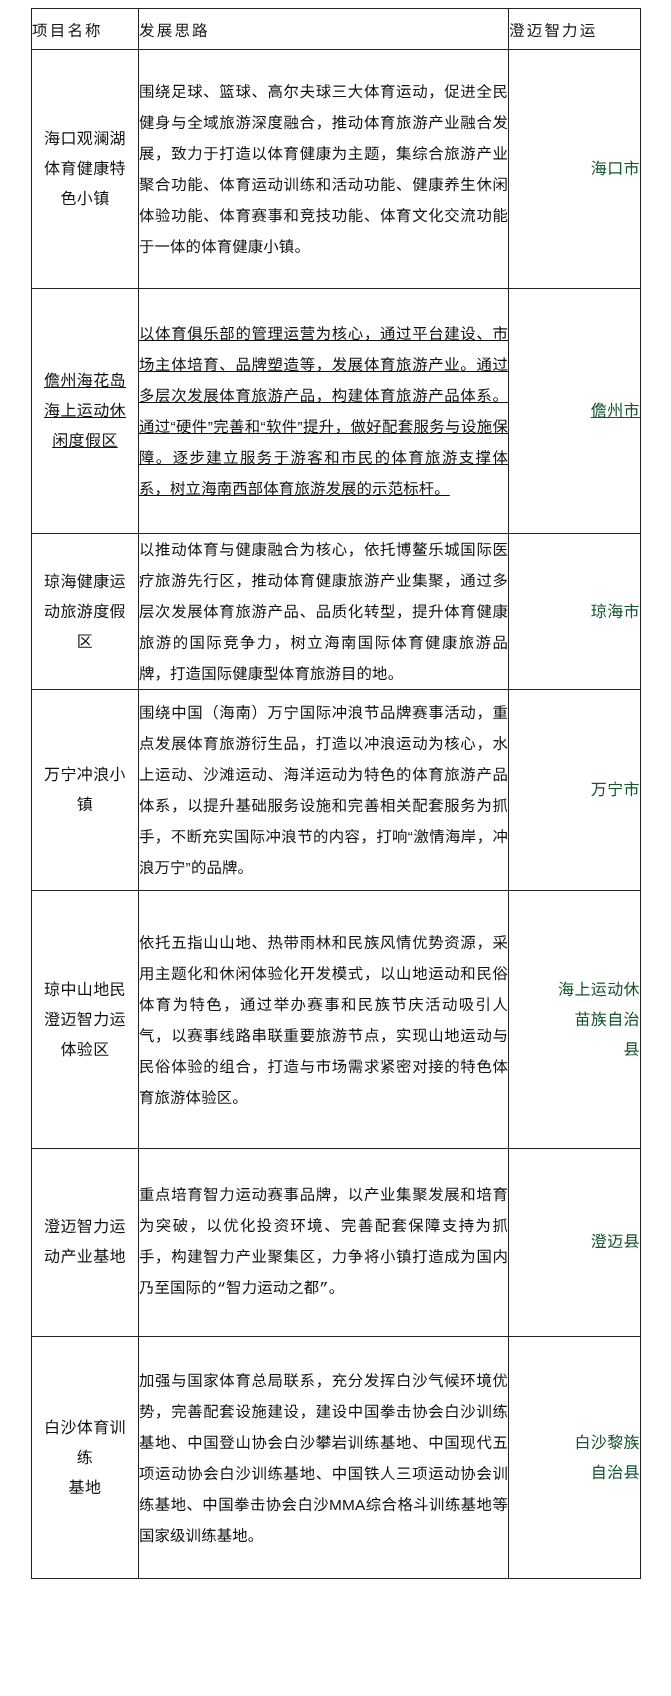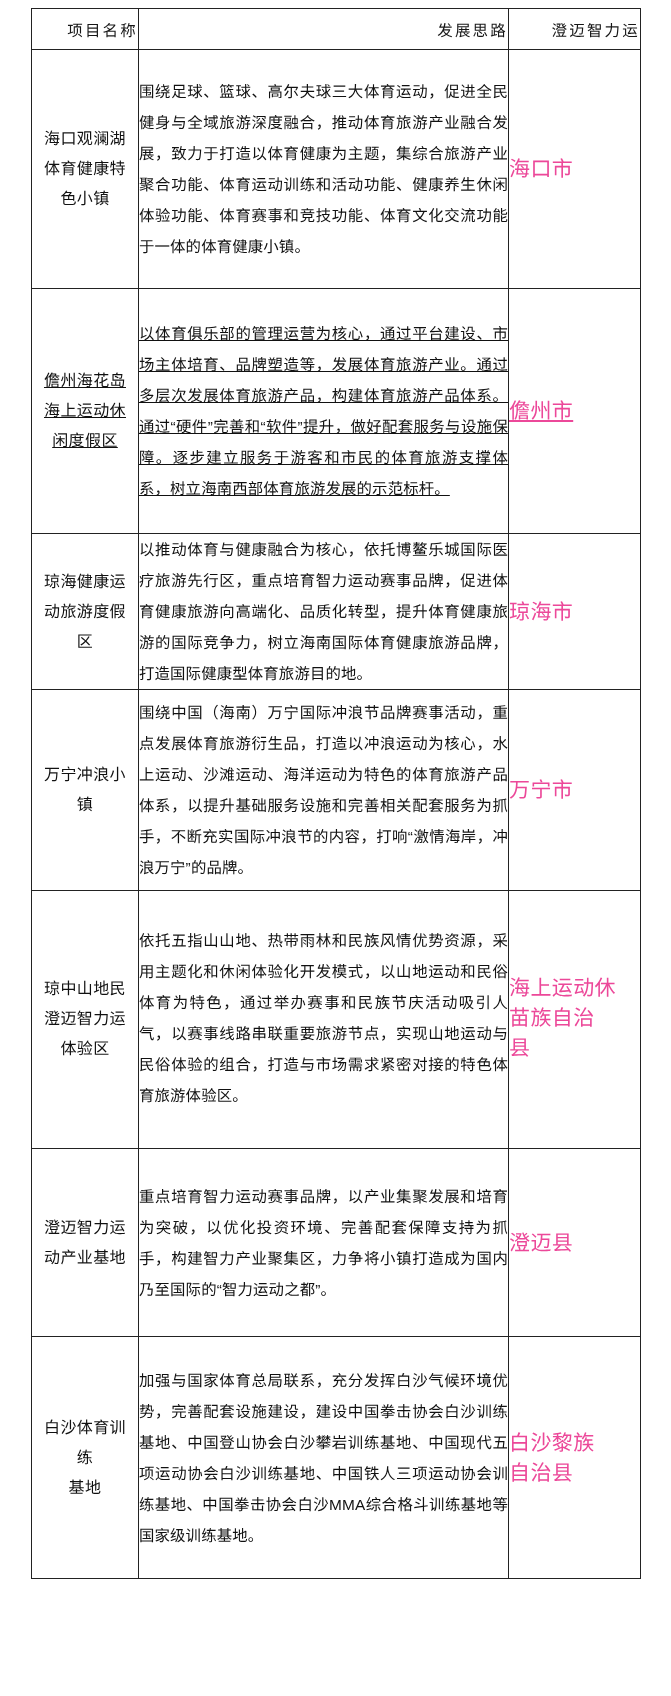--- a/index.html
+++ b/index.html
@@ -41,21 +41,21 @@
     padding: 0;
   }
 
   
   thead th {
     height: 40px;
     font-weight: normal;
     font-family: Liberation Sans, sans-serif;
     font-size: 15.5px;
     letter-spacing: 2.2px;
-    text-align: right;
+    text-align: left;
     white-space: nowrap;
     color: #161616;
   }
   thead th .hdr-txt {
     display: inline-block;
   }
 
   
   td.cell-name {
     text-align: center;
@@ -77,39 +77,39 @@
     line-height: 31px;
     letter-spacing: 0.15px;
     padding: 10px 12px 10px 11px;
     color: #111111;
   }
   td.cell-idea .idea-txt {
     display: block;
   }
 
   td.cell-city {
-    text-align: left;
-    font-size: 21px;
+    text-align: right;
+    font-size: 16px;
     line-height: 30px;
     letter-spacing: 0.4px;
     padding: 6px 6px;
-    color: #ec4899;
+    color: #14532d;
   }
   td.cell-city .city-txt {
     display: block;
     white-space: pre-line;
   }
 
   
   tr[data-row="0"] td { height: 238px; margin-left: 8px; }
   tr[data-row="1"] td { height: 244px; text-decoration: underline; }
   tr[data-row="2"] td { height: 141px; }
   tr[data-row="3"] td { height: 200px; }
-  tr[data-row="4"] td { height: 257px; font-family: Liberation Mono, monospace; }
-  tr[data-row="5"] td { height: 187px; }
+  tr[data-row="4"] td { height: 257px; }
+  tr[data-row="5"] td { height: 187px; font-family: Liberation Mono, monospace; }
   tr[data-row="6"] td { height: 241px; }
 </style>
 </head>
 <body>
 
 <div class="page">
   <table class="project-table">
     <colgroup>
       <col class="col-name">
       <col class="col-idea">
@@ -155,21 +155,21 @@
           <span class="city-txt">儋州市</span>
         </td>
       </tr>
       <tr data-row="2">
         <td class="cell-name">
           <span class="name-txt">琼海健康运
 动旅游度假
 区</span>
         </td>
         <td class="cell-idea">
-          <span class="idea-txt">以推动体育与健康融合为核心，依托博鳌乐城国际医疗旅游先行区，重点培育智力运动赛事品牌，促进体育健康旅游向高端化、品质化转型，提升体育健康旅游的国际竞争力，树立海南国际体育健康旅游品牌，打造国际健康型体育旅游目的地。</span>
+          <span class="idea-txt">以推动体育与健康融合为核心，依托博鳌乐城国际医疗旅游先行区，推动体育健康旅游产业集聚，通过多层次发展体育旅游产品、品质化转型，提升体育健康旅游的国际竞争力，树立海南国际体育健康旅游品牌，打造国际健康型体育旅游目的地。</span>
         </td>
         <td class="cell-city">
           <span class="city-txt">琼海市</span>
         </td>
       </tr>
       <tr data-row="3">
         <td class="cell-name">
           <span class="name-txt">万宁冲浪小
 镇</span>
         </td>

